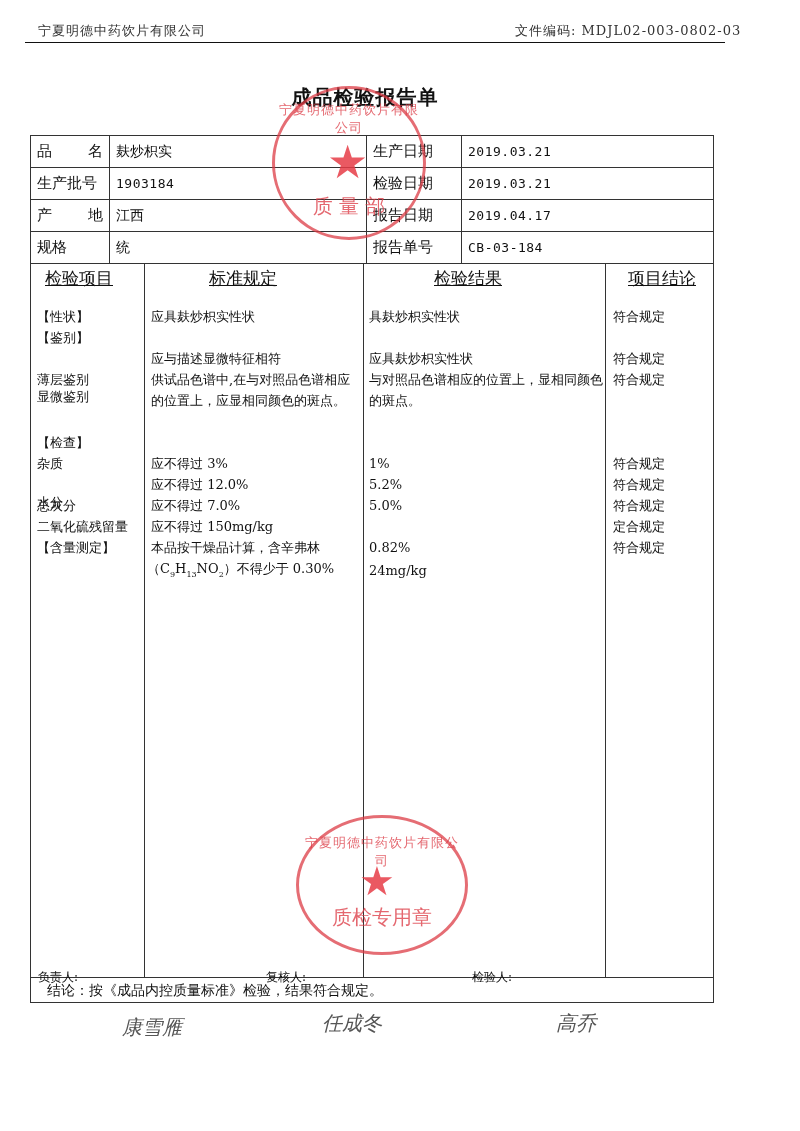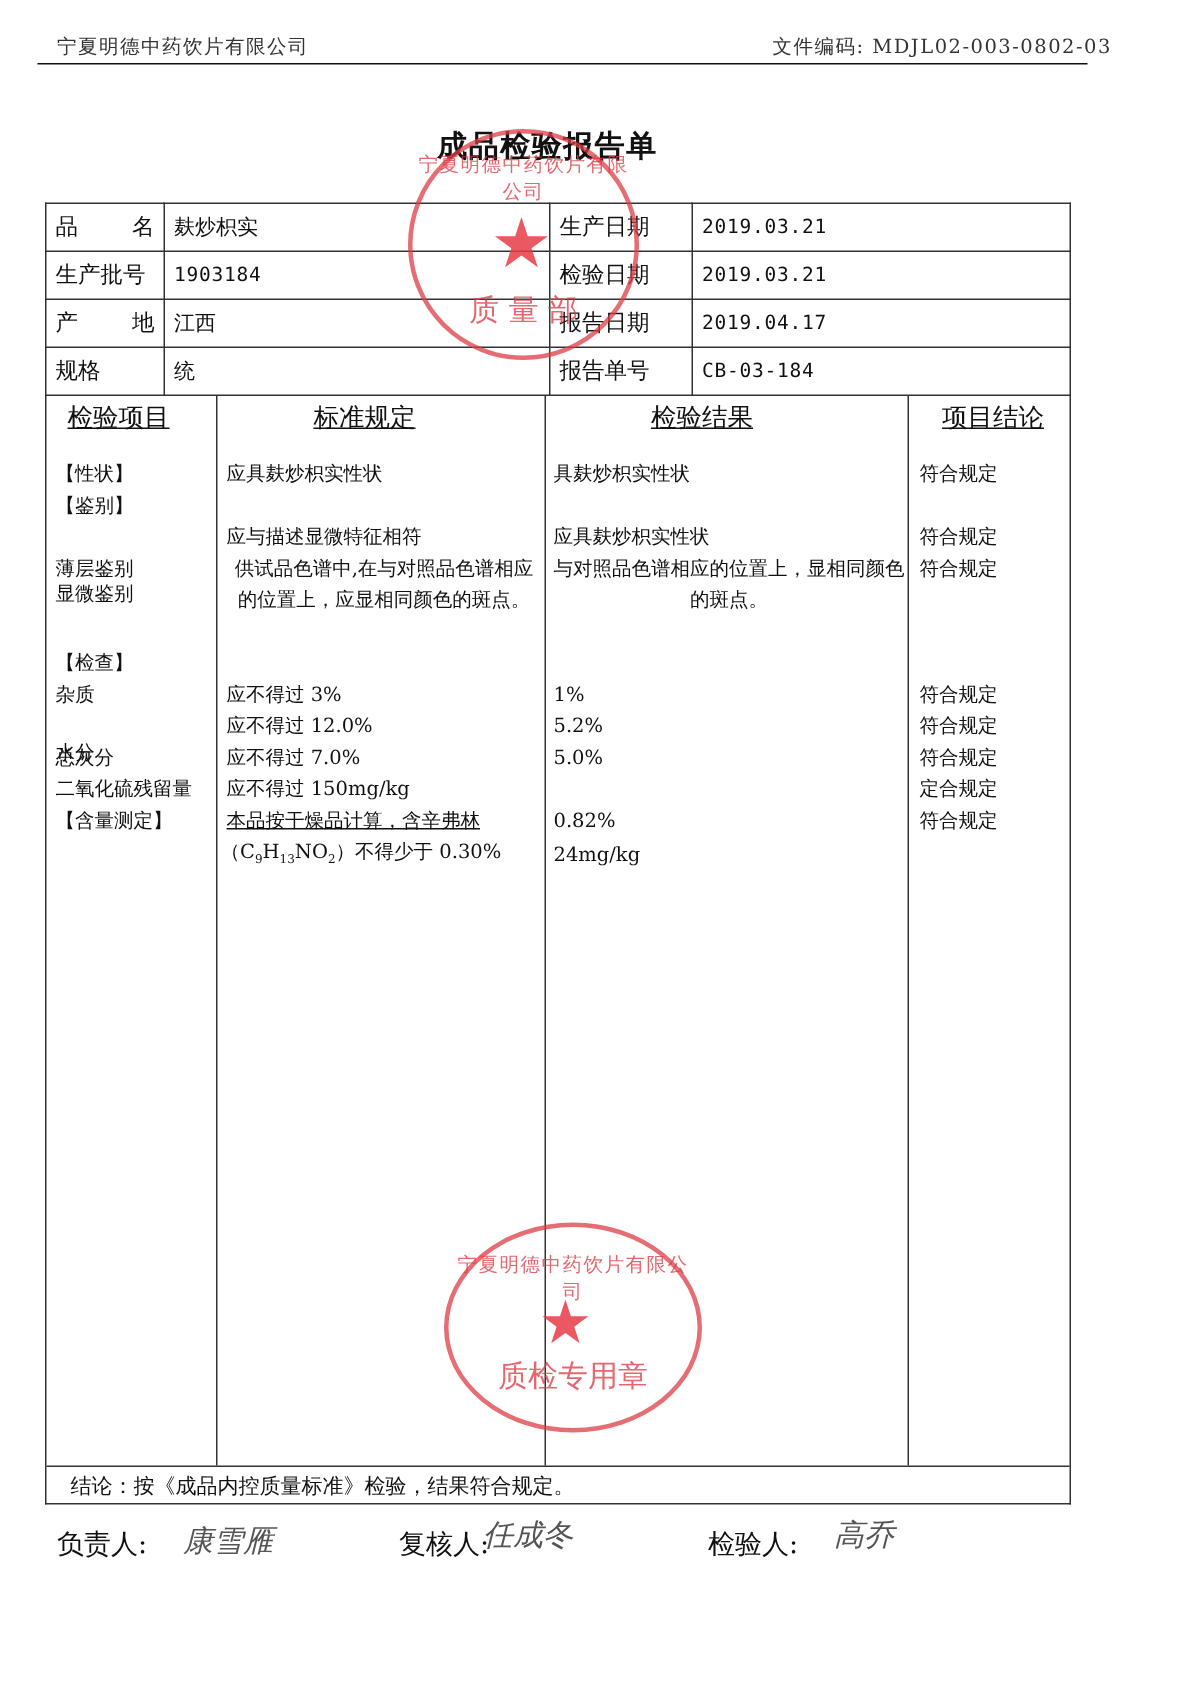--- a/index.html
+++ b/index.html
@@ -15,24 +15,24 @@
   .info td { border:1px solid #333; height:31px; padding:0 6px; font-size:14px; vertical-align:middle; }
   .info .lbl { width:66px; font-size:15px; }
   .info .lbl-j { text-align:justify; text-align-last:justify; }
   .info .val1 { width:244px; }
   .info .lbl2 { width:82px; font-size:15px; }
   .info .mono { font-family:"DejaVu Sans Mono","Liberation Mono",monospace; font-size:13px; letter-spacing:0.5px; }
   .res { left:30px; top:264px; width:684px; height:739px; border:1px solid #333; border-top:none; box-sizing:border-box; }
   .vline { position:absolute; top:0; width:0; border-left:1px solid #333; height:713px; }
   .hline { position:absolute; left:0; width:100%; border-top:1px solid #333; }
   .colhead { position:absolute; top:3px; font-size:17px; text-decoration:underline; }
-  .cell { position:absolute; font-size:13px; line-height:21px; white-space:nowrap;text-align:center; }
+  .cell { position:absolute; font-size:13px; line-height:21px; white-space:nowrap; }
   .wrap { white-space:normal; }
   .concl { position:absolute; left:16px; top:718px; font-size:14px; }
-  .sig { position:absolute; top:1017px; font-size:18px; }
+  .sig { position:absolute; top:969px; font-size:12px; }
   .sign { position:absolute; font-size:20px; color:#555; font-style:italic; font-family:"DejaVu Serif", serif; }
   .stamp { position:absolute; border:3px solid rgba(220,60,70,0.75); border-radius:50%; color:rgba(220,60,70,0.78); pointer-events:none; }
   .stamp .star { position:absolute; color:rgba(230,60,70,0.85); }
   .stamp .txt { position:absolute; width:100%; text-align:center; font-family:"DejaVu Serif",serif; }
   sub { font-size:8px; }
 </style>
 </head>
 <body>
 
 <div class="abs hdr-left">宁夏明德中药饮片有限公司</div>
@@ -92,21 +92,21 @@
   <div class="cell" style="left:6px; top:252px;">二氧化硫残留量</div>
   <div class="cell" style="left:6px; top:273px;">【含量测定】</div>
 
   <div class="cell" style="left:120px; top:42px;">应具麸炒枳实性状</div>
   <div class="cell" style="left:120px; top:84px;">应与描述显微特征相符</div>
   <div class="cell wrap" style="left:120px; top:105px; width:210px;">供试品色谱中,在与对照品色谱相应的位置上，应显相同颜色的斑点。</div>
   <div class="cell" style="left:120px; top:189px;">应不得过 3%</div>
   <div class="cell" style="left:120px; top:210px;">应不得过 12.0%</div>
   <div class="cell" style="left:120px; top:231px;">应不得过 7.0%</div>
   <div class="cell" style="left:120px; top:252px;">应不得过 150mg/kg</div>
-  <div class="cell" style="left:120px; top:273px;text-decoration:underline;">本品按干燥品计算，含辛弗林</div>
+  <div class="cell" style="left:120px; top:273px;">本品按干燥品计算，含辛弗林</div>
   <div class="cell" style="left:116px; top:294px;"><span>（C</span><sub>9</sub><span>H</span><sub>13</sub><span>NO</span><sub>2</sub><span>）不得少于 0.30%</span></div>
 
   <div class="cell" style="left:338px; top:42px;">具麸炒枳实性状</div>
   <div class="cell" style="left:338px; top:84px;">应具麸炒枳实性状</div>
   <div class="cell wrap" style="left:338px; top:105px; width:234px;">与对照品色谱相应的位置上，显相同颜色的斑点。</div>
   <div class="cell" style="left:338px; top:189px;">1%</div>
   <div class="cell" style="left:338px; top:210px;">5.2%</div>
   <div class="cell" style="left:338px; top:231px;">5.0%</div>
   <div class="cell" style="left:338px; top:252px;margin-top:44px;">24mg/kg</div>
   <div class="cell" style="left:338px; top:273px;">0.82%</div>

